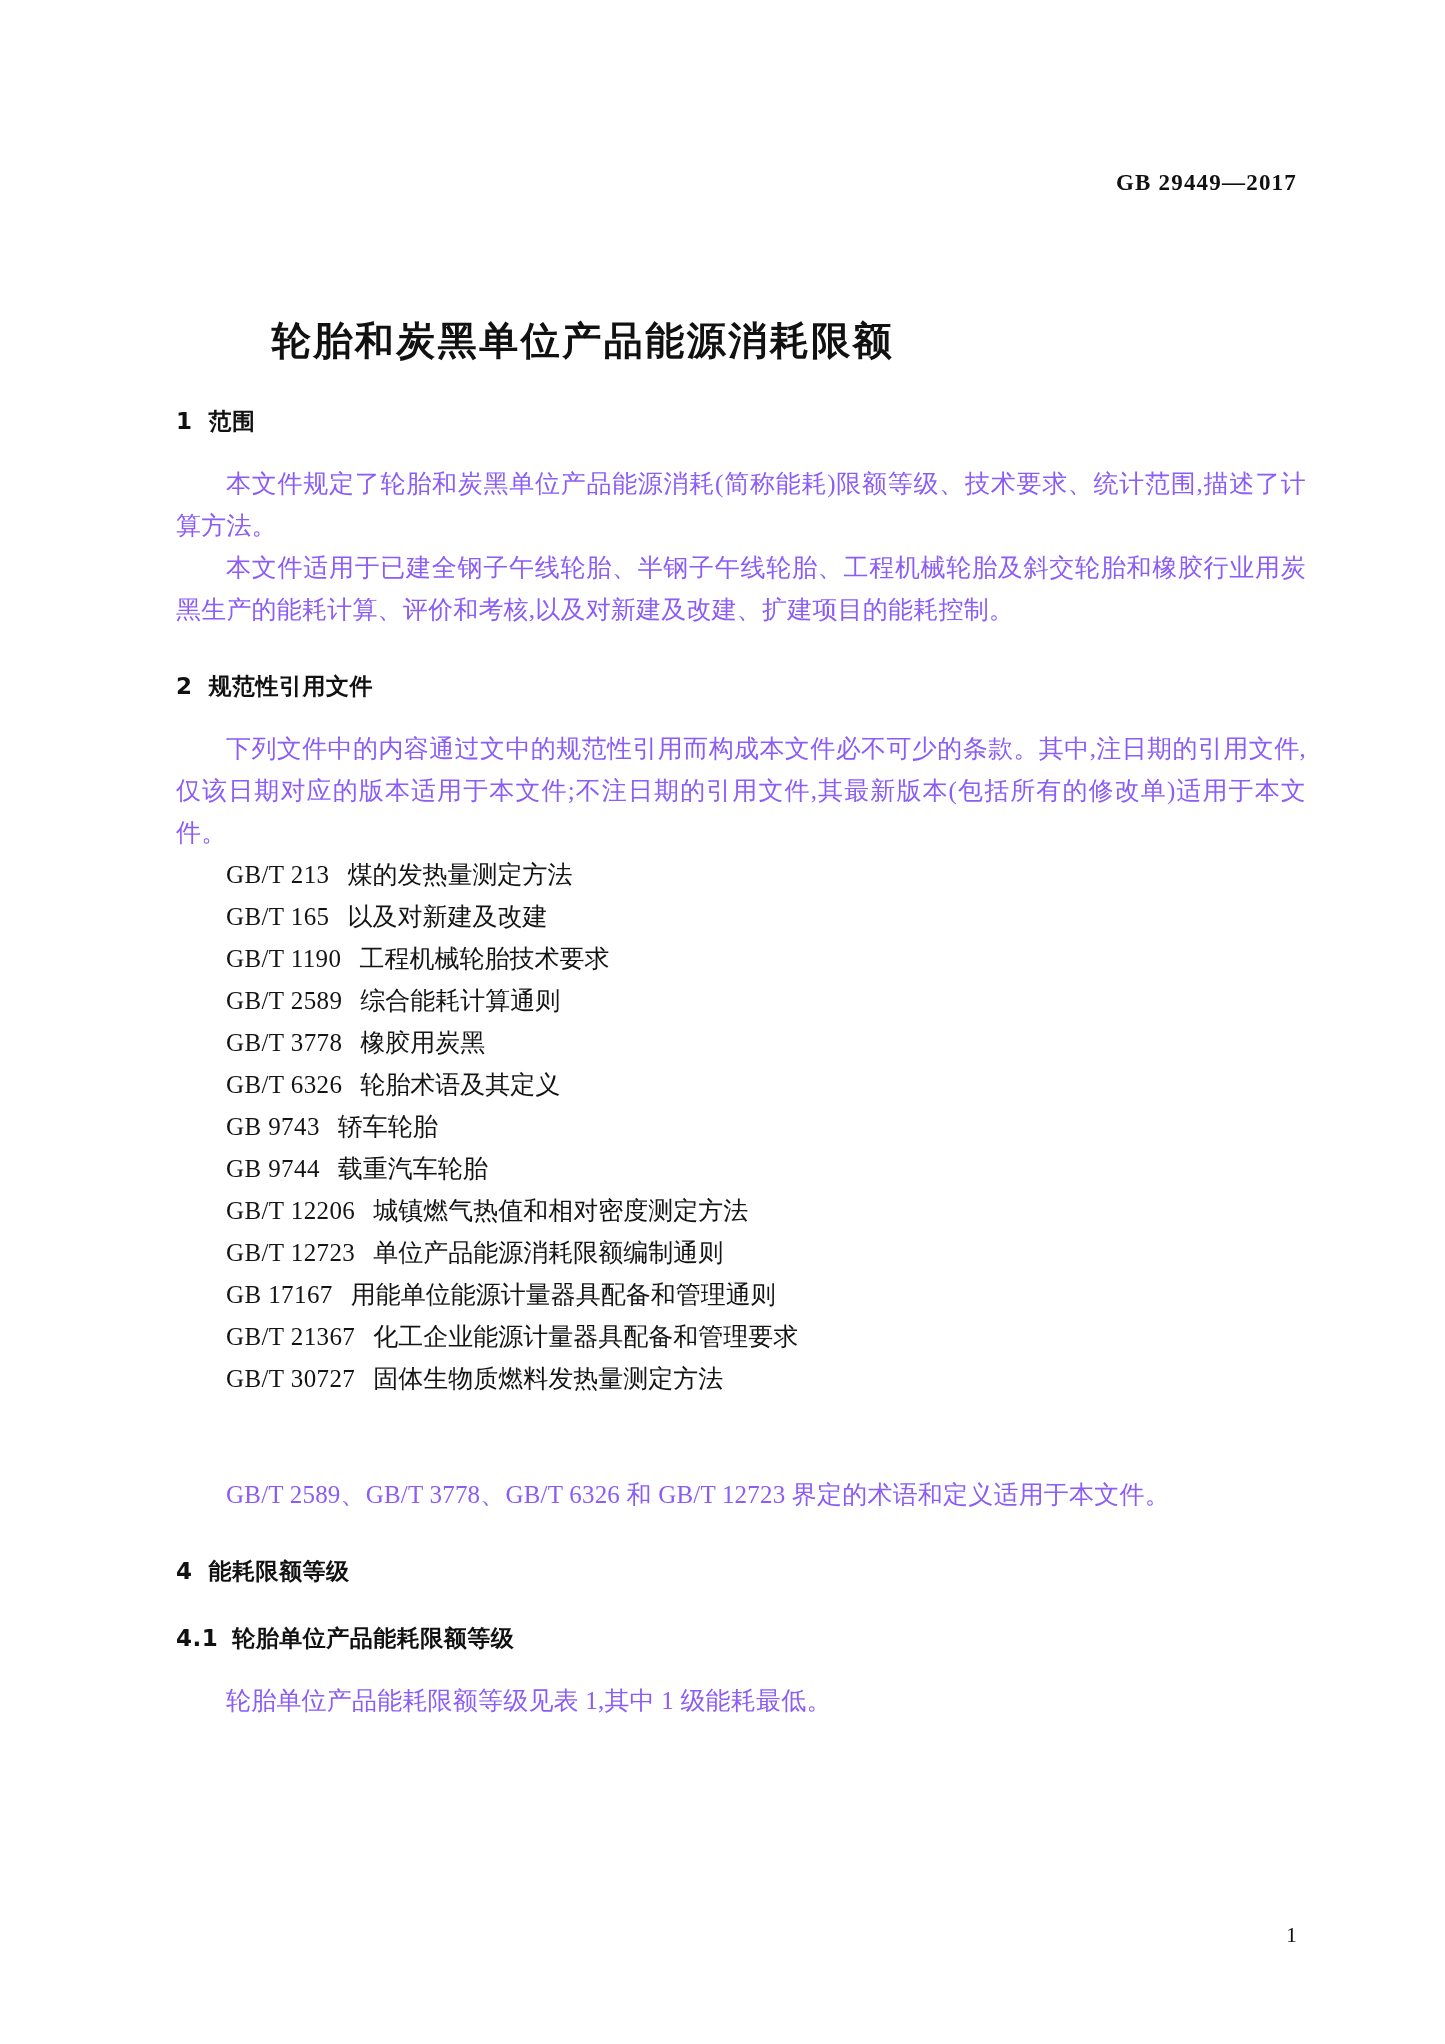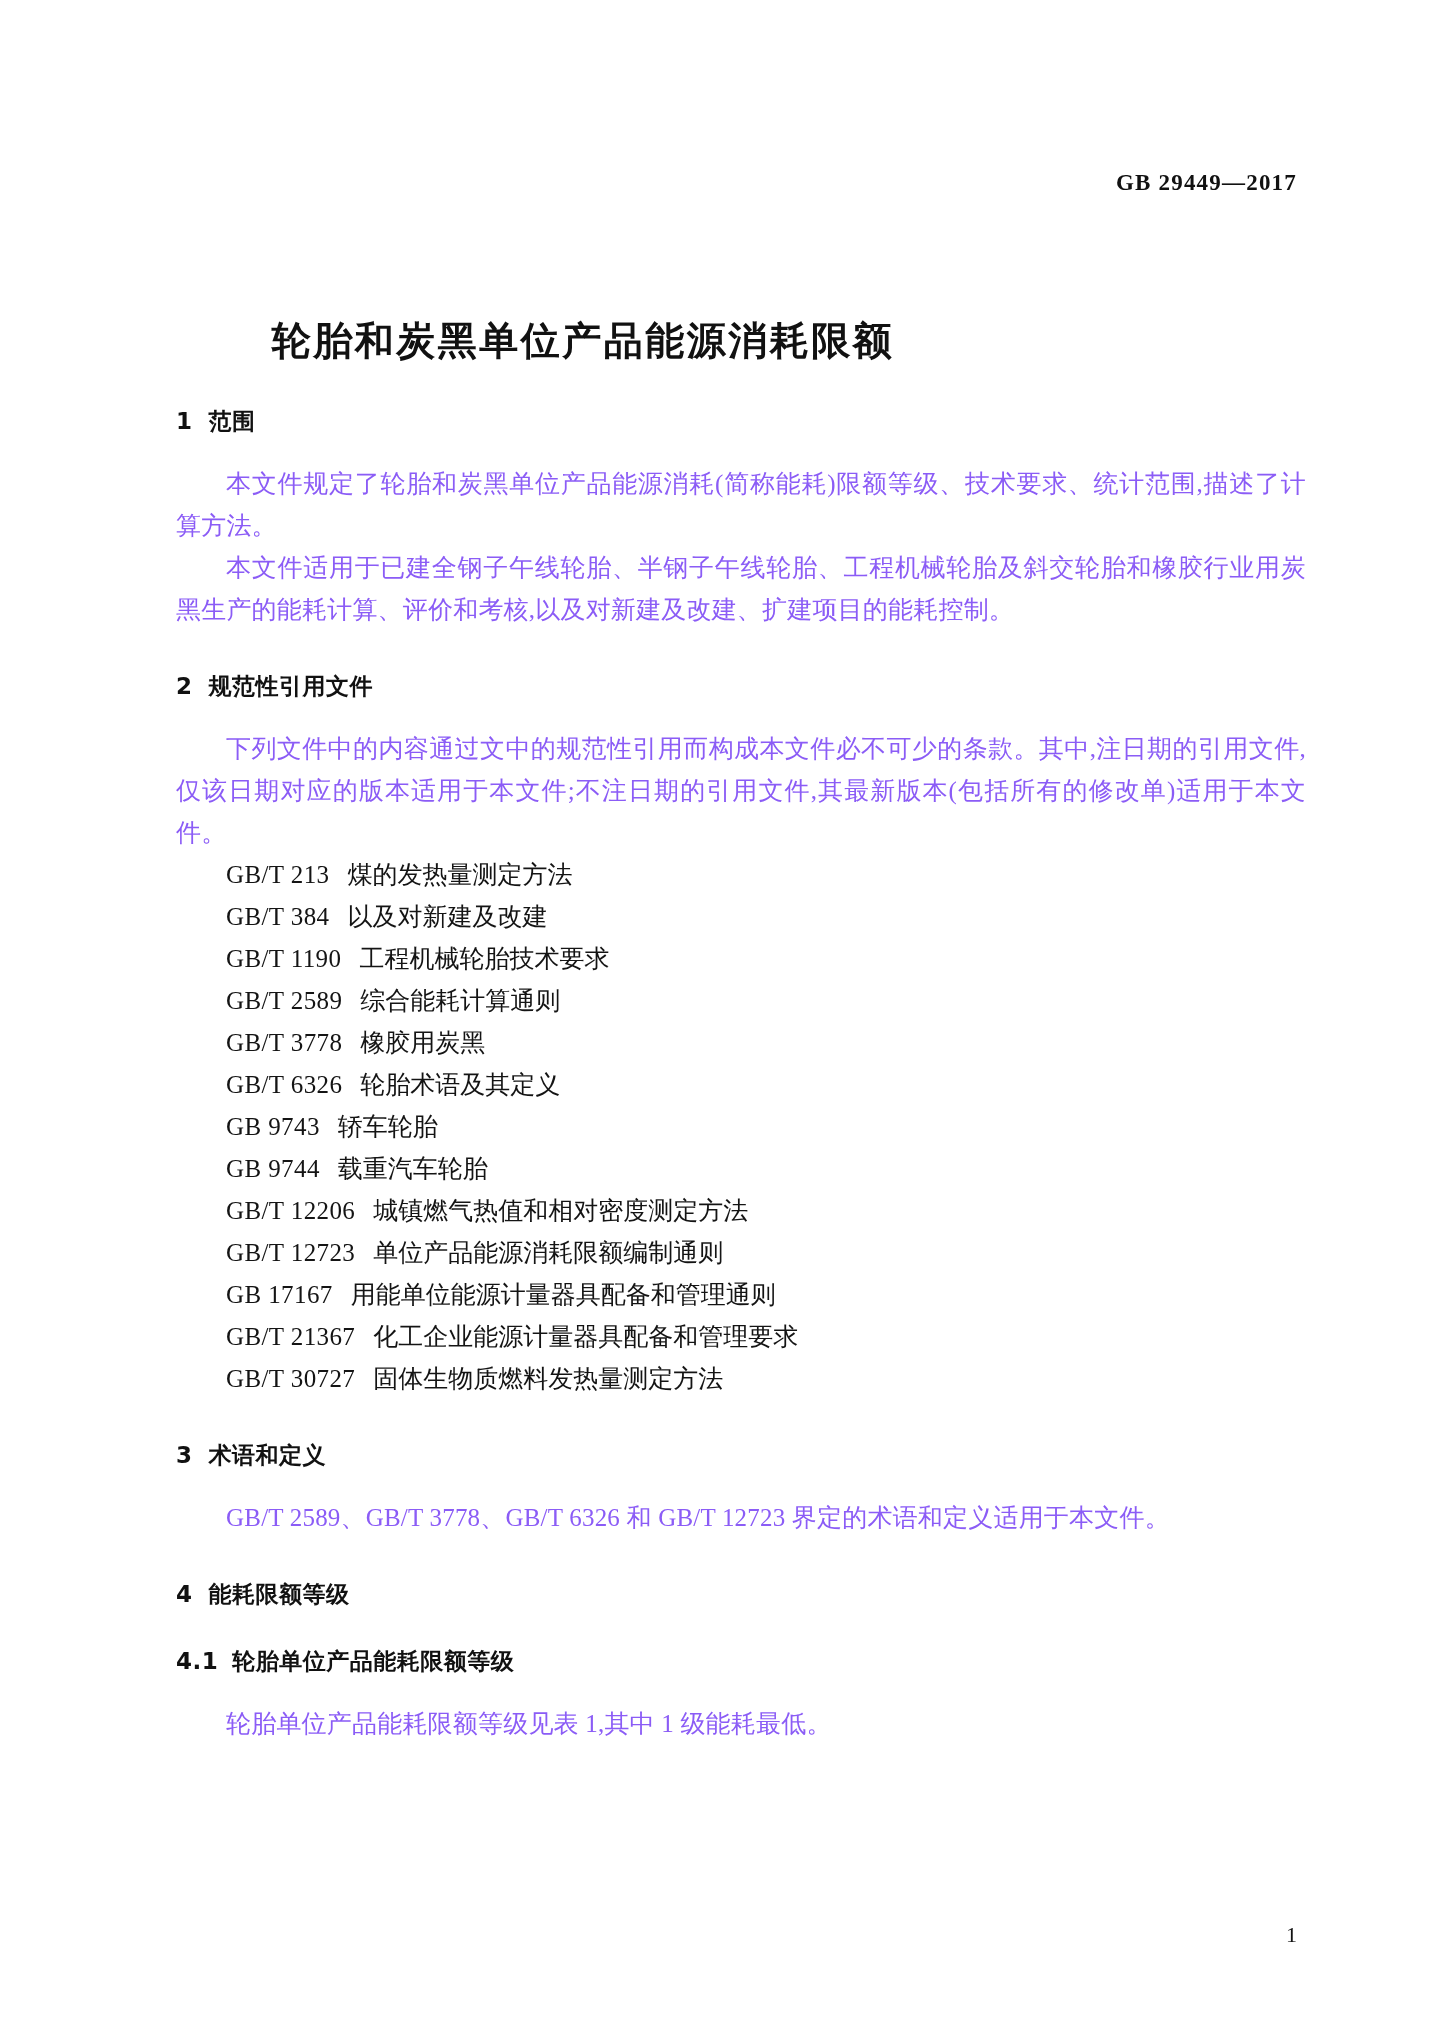--- a/index.html
+++ b/index.html
@@ -162,40 +162,37 @@
     <div class="sec">
       <div class="gap-before-h"></div>
       <h2 class="clause">
         <span class="num">2</span><span>规范性引用文件</span>
       </h2>
       <div class="gap-after-h"></div>
       <p class="para">下列文件中的内容通过文中的规范性引用而构成本文件必不可少的条款。其中,注日期的引用文件,仅该日期对应的版本适用于本文件;不注日期的引用文件,其最新版本(包括所有的修改单)适用于本文件。</p>
 
       <ul class="ref-list" id="ref-list">
           <li><span class="ref-desig">GB/T 213</span><span class="ref-title">煤的发热量测定方法</span></li>
-          <li><span class="ref-desig">GB/T 384</span><span class="ref-title">以及对新建及改建</span></li>
+          <li><span class="ref-desig">GB/T 165</span><span class="ref-title">以及对新建及改建</span></li>
           <li><span class="ref-desig">GB/T 1190</span><span class="ref-title">工程机械轮胎技术要求</span></li>
           <li><span class="ref-desig">GB/T 2589</span><span class="ref-title">综合能耗计算通则</span></li>
           <li><span class="ref-desig">GB/T 3778</span><span class="ref-title">橡胶用炭黑</span></li>
           <li><span class="ref-desig">GB/T 6326</span><span class="ref-title">轮胎术语及其定义</span></li>
           <li><span class="ref-desig">GB 9743</span><span class="ref-title">轿车轮胎</span></li>
           <li><span class="ref-desig">GB 9744</span><span class="ref-title">载重汽车轮胎</span></li>
           <li><span class="ref-desig">GB/T 12206</span><span class="ref-title">城镇燃气热值和相对密度测定方法</span></li>
           <li><span class="ref-desig">GB/T 12723</span><span class="ref-title">单位产品能源消耗限额编制通则</span></li>
           <li><span class="ref-desig">GB 17167</span><span class="ref-title">用能单位能源计量器具配备和管理通则</span></li>
           <li><span class="ref-desig">GB/T 21367</span><span class="ref-title">化工企业能源计量器具配备和管理要求</span></li>
           <li><span class="ref-desig">GB/T 30727</span><span class="ref-title">固体生物质燃料发热量测定方法</span></li>
         </ul>
     </div>
 
     <div class="sec">
       <div class="gap-before-h"></div>
-      <h2 class="clause">
-        <span class="num">3</span><span>术语和定义</span>
-      </h2>
       <div class="gap-after-h"></div>
       <p class="para">GB/T 2589、GB/T 3778、GB/T 6326 和 GB/T 12723 界定的术语和定义适用于本文件。</p>
     </div>
 
     <div class="sec">
       <div class="gap-before-h"></div>
       <h2 class="clause">
         <span class="num">4</span><span>能耗限额等级</span>
       </h2>
     </div>

